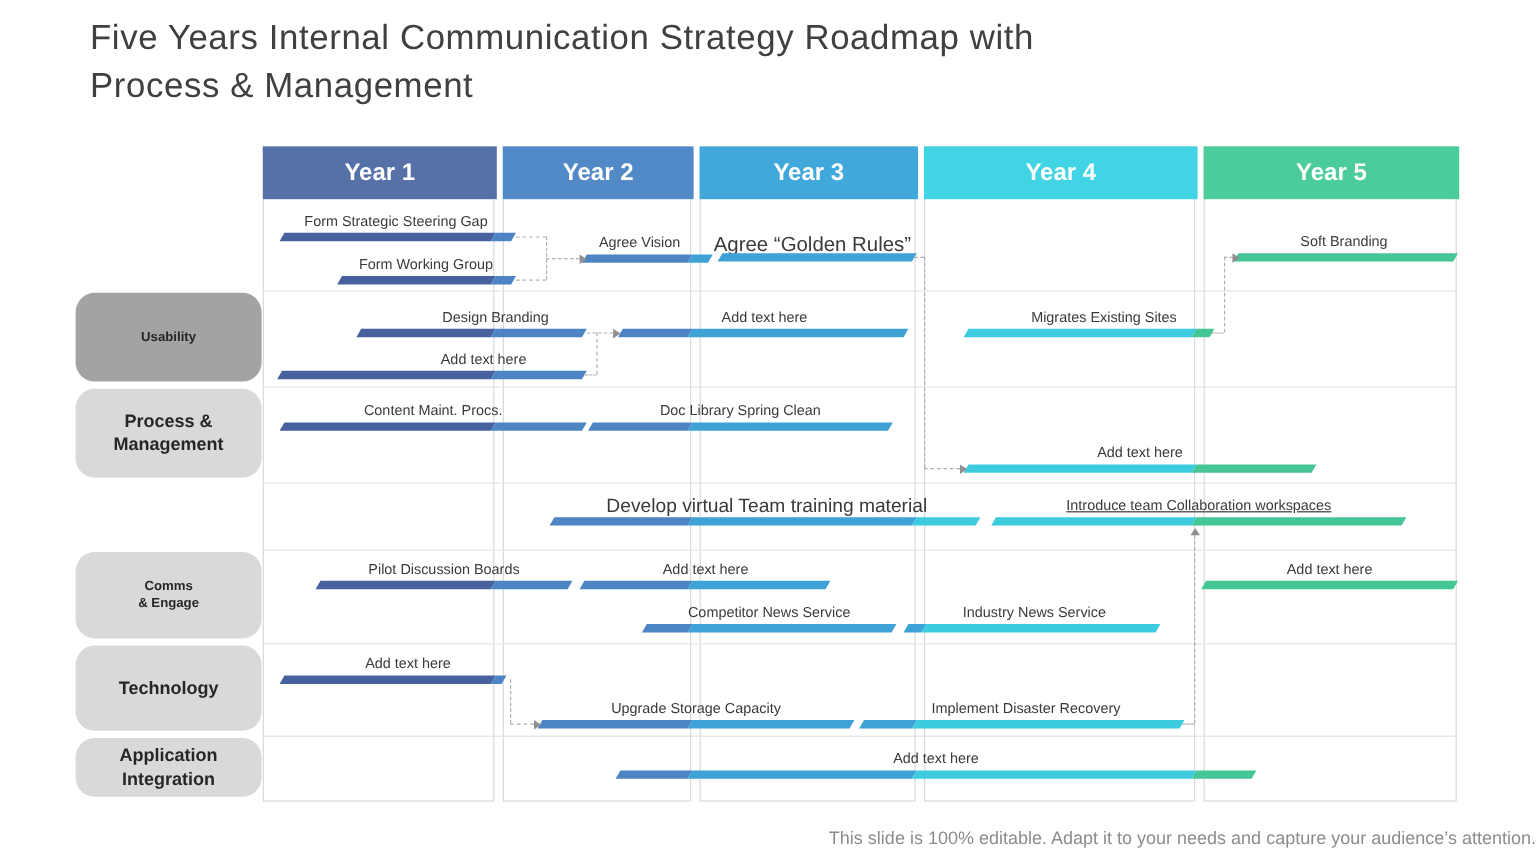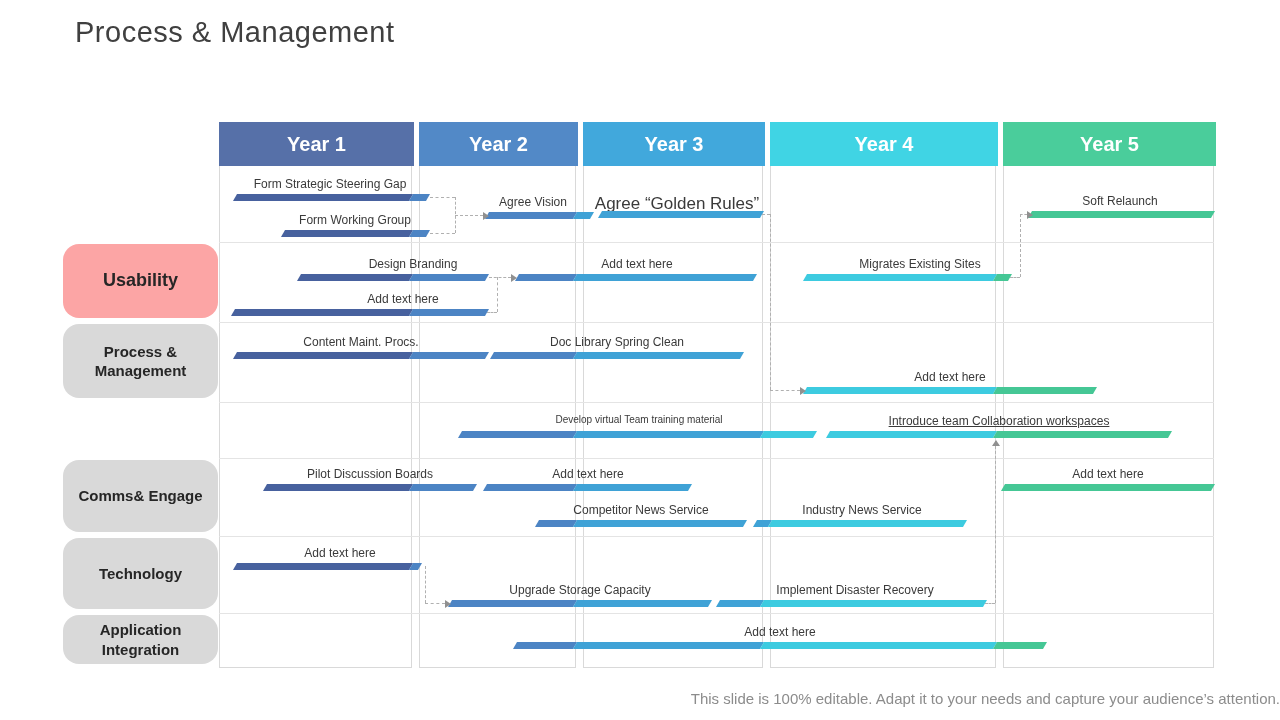--- a/index.html
+++ b/index.html
@@ -9,20 +9,21 @@
         color:#404040;line-height:1.38;font-weight:400;}
   #roadmap-chart{position:absolute;left:0;top:0;width:1084px;height:720px;}
   #slide-footer{position:absolute;left:0;top:690px;width:100%;text-align:right;
         font-size:15px;color:#8c8c8c;}
 </style>
 </head>
 <body>
 
 <div id="page">
   <div id="slide-title">
+    <div>Five Years Internal Communication Strategy Roadmap with</div>
     <div>Process &amp; Management</div>
   </div>
 
   <div id="roadmap-chart">
       <div style="position: absolute; left: 219px; top: 122px; width: 193px; height: 546px; background: rgb(255, 255, 255); border: 1px solid rgb(217, 217, 217); box-sizing: border-box;">
         <div style="position: absolute; left: -1px; top: -1px; width: 195px; height: 44px; background: rgb(86, 112, 168); color: rgb(255, 255, 255); display: flex; align-items: center; justify-content: center; font-weight: 700; font-size: 20px; box-sizing: border-box;">Year 1</div>
       </div>
       <div style="position: absolute; left: 419px; top: 122px; width: 157px; height: 546px; background: rgb(255, 255, 255); border: 1px solid rgb(217, 217, 217); box-sizing: border-box;">
         <div style="position: absolute; left: -1px; top: -1px; width: 159px; height: 44px; background: rgb(82, 137, 199); color: rgb(255, 255, 255); display: flex; align-items: center; justify-content: center; font-weight: 700; font-size: 20px; box-sizing: border-box;">Year 2</div>
       </div>
@@ -34,28 +35,28 @@
       </div>
       <div style="position: absolute; left: 1003px; top: 122px; width: 211px; height: 546px; background: rgb(255, 255, 255); border: 1px solid rgb(217, 217, 217); box-sizing: border-box;">
         <div style="position: absolute; left: -1px; top: -1px; width: 213px; height: 44px; background: rgb(74, 205, 155); color: rgb(255, 255, 255); display: flex; align-items: center; justify-content: center; font-weight: 700; font-size: 20px; box-sizing: border-box;">Year 5</div>
       </div>
       <div style="position: absolute; left: 219px; top: 242px; width: 995px; height: 0px; border-top: 1px solid rgb(228, 228, 228);"></div>
       <div style="position: absolute; left: 219px; top: 322px; width: 995px; height: 0px; border-top: 1px solid rgb(228, 228, 228);"></div>
       <div style="position: absolute; left: 219px; top: 402px; width: 995px; height: 0px; border-top: 1px solid rgb(228, 228, 228);"></div>
       <div style="position: absolute; left: 219px; top: 458px; width: 995px; height: 0px; border-top: 1px solid rgb(228, 228, 228);"></div>
       <div style="position: absolute; left: 219px; top: 536px; width: 995px; height: 0px; border-top: 1px solid rgb(228, 228, 228);"></div>
       <div style="position: absolute; left: 219px; top: 613px; width: 995px; height: 0px; border-top: 1px solid rgb(228, 228, 228);"></div>
-      <div style="position: absolute; left: 63px; top: 244px; width: 155px; height: 74px; background: #fca5a5; border-radius: 16px; display: flex; flex-direction: column; align-items: center; justify-content: center; font-weight: 700; font-size: 18px; color: rgb(38, 38, 38); line-height: 1.3; text-align: center;">
+      <div style="position: absolute; left: 63px; top: 244px; width: 155px; height: 74px; background: #a3a3a3; border-radius: 16px; display: flex; flex-direction: column; align-items: center; justify-content: center; font-weight: 700; font-size: 11px; color: rgb(38, 38, 38); line-height: 1.3; text-align: center;">
         <div>Usability</div>
       </div>
       <div style="position: absolute; left: 63px; top: 324px; width: 155px; height: 74px; background: rgb(217, 217, 217); border-radius: 16px; display: flex; flex-direction: column; align-items: center; justify-content: center; font-weight: 700; font-size: 15px; color: rgb(38, 38, 38); line-height: 1.3; text-align: center;">
         <div>Process &amp;</div>
         <div>Management</div>
       </div>
-      <div style="position: absolute; left: 63px; top: 460px; width: 155px; height: 72px; background: rgb(217, 217, 217); border-radius: 16px; display: flex; flex-direction: row; align-items: center; justify-content: center; font-weight: 700; font-size: 15px; color: rgb(38, 38, 38); line-height: 1.3; text-align: center;">
+      <div style="position: absolute; left: 63px; top: 460px; width: 155px; height: 72px; background: rgb(217, 217, 217); border-radius: 16px; display: flex; flex-direction: column; align-items: center; justify-content: center; font-weight: 700; font-size: 11px; color: rgb(38, 38, 38); line-height: 1.3; text-align: center;">
         <div>Comms</div>
         <div>&amp; Engage</div>
       </div>
       <div style="position: absolute; left: 63px; top: 538px; width: 155px; height: 71px; background: rgb(217, 217, 217); border-radius: 16px; display: flex; flex-direction: column; align-items: center; justify-content: center; font-weight: 700; font-size: 15px; color: rgb(38, 38, 38); line-height: 1.3; text-align: center;">
         <div>Technology</div>
       </div>
       <div style="position: absolute; left: 63px; top: 615px; width: 155px; height: 49px; background: rgb(217, 217, 217); border-radius: 16px; display: flex; flex-direction: column; align-items: center; justify-content: center; font-weight: 700; font-size: 15px; color: rgb(38, 38, 38); line-height: 1.3; text-align: center;">
         <div>Application</div>
         <div>Integration</div>
       </div>
@@ -71,21 +72,21 @@
       </div>
       <div style="position: absolute; left: 533px; top: 195px; transform: translateX(-50%); font-size: 12px; color: rgb(58, 58, 58); white-space: nowrap;">Agree Vision</div>
       <div style="position: absolute; left: 487px; top: 212px; width: 105px; height: 7px; display: flex; transform: skewX(-30deg);">
         <div style="width: 88px; height: 100%; background: rgb(76, 132, 196);"></div>
         <div style="width: 17px; height: 100%; background: rgb(63, 162, 214);"></div>
       </div>
       <div style="position: absolute; left: 677px; top: 194px; transform: translateX(-50%); font-size: 17px; color: rgb(58, 58, 58); white-space: nowrap;">Agree “Golden Rules”</div>
       <div style="position: absolute; left: 600px; top: 211px; width: 162px; height: 7px; display: flex; transform: skewX(-30deg);">
         <div style="width: 162px; height: 100%; background: rgb(63, 162, 214);"></div>
       </div>
-      <div style="position: absolute; left: 1120px; top: 194px; transform: translateX(-50%); font-size: 12px; color: rgb(58, 58, 58); white-space: nowrap;">Soft Relaunch</div>
+      <div style="position: absolute; left: 1120px; top: 194px; transform: translateX(-50%); font-size: 12px; color: rgb(58, 58, 58); white-space: nowrap;">Soft Branding</div>
       <div style="position: absolute; left: 1030px; top: 211px; width: 183px; height: 7px; display: flex; transform: skewX(-30deg);">
         <div style="width: 183px; height: 100%; background: rgb(69, 199, 149);"></div>
       </div>
       <div style="position: absolute; left: 413px; top: 257px; transform: translateX(-50%); font-size: 12px; color: rgb(58, 58, 58); white-space: nowrap;">Design Branding</div>
       <div style="position: absolute; left: 299px; top: 274px; width: 188px; height: 7px; display: flex; transform: skewX(-30deg);">
         <div style="width: 112px; height: 100%; background: rgb(71, 97, 158);"></div>
         <div style="width: 76px; height: 100%; background: rgb(76, 132, 196);"></div>
       </div>
       <div style="position: absolute; left: 637px; top: 257px; transform: translateX(-50%); font-size: 12px; color: rgb(58, 58, 58); white-space: nowrap;">Add text here</div>
       <div style="position: absolute; left: 517px; top: 274px; width: 238px; height: 7px; display: flex; transform: skewX(-30deg);">
@@ -110,21 +111,21 @@
       <div style="position: absolute; left: 617px; top: 335px; transform: translateX(-50%); font-size: 12px; color: rgb(58, 58, 58); white-space: nowrap;">Doc Library Spring Clean</div>
       <div style="position: absolute; left: 492px; top: 352px; width: 250px; height: 7px; display: flex; transform: skewX(-30deg);">
         <div style="width: 83px; height: 100%; background: rgb(76, 132, 196);"></div>
         <div style="width: 167px; height: 100%; background: rgb(63, 162, 214);"></div>
       </div>
       <div style="position: absolute; left: 950px; top: 370px; transform: translateX(-50%); font-size: 12px; color: rgb(58, 58, 58); white-space: nowrap;">Add text here</div>
       <div style="position: absolute; left: 805px; top: 387px; width: 290px; height: 7px; display: flex; transform: skewX(-30deg);">
         <div style="width: 190px; height: 100%; background: rgb(61, 203, 224);"></div>
         <div style="width: 100px; height: 100%; background: rgb(69, 199, 149);"></div>
       </div>
-      <div style="position: absolute; left: 639px; top: 414px; transform: translateX(-50%); font-size: 10px; color: rgb(58, 58, 58); white-space: nowrap;">Develop virtual Team training material</div>
+      <div style="position: absolute; left: 639px; top: 414px; transform: translateX(-50%); font-size: 16px; color: rgb(58, 58, 58); white-space: nowrap;">Develop virtual Team training material</div>
       <div style="position: absolute; left: 460px; top: 431px; width: 355px; height: 7px; display: flex; transform: skewX(-30deg);">
         <div style="width: 115px; height: 100%; background: rgb(76, 132, 196);"></div>
         <div style="width: 187px; height: 100%; background: rgb(63, 162, 214);"></div>
         <div style="width: 53px; height: 100%; background: rgb(61, 203, 224);"></div>
       </div>
       <div style="position: absolute; left: 999px; top: 414px; transform: translateX(-50%); font-size: 12px; color: rgb(58, 58, 58); white-space: nowrap; text-decoration: underline;">Introduce team Collaboration workspaces</div>
       <div style="position: absolute; left: 828px; top: 431px; width: 342px; height: 7px; display: flex; transform: skewX(-30deg);">
         <div style="width: 167px; height: 100%; background: rgb(61, 203, 224);"></div>
         <div style="width: 175px; height: 100%; background: rgb(69, 199, 149);"></div>
       </div>

